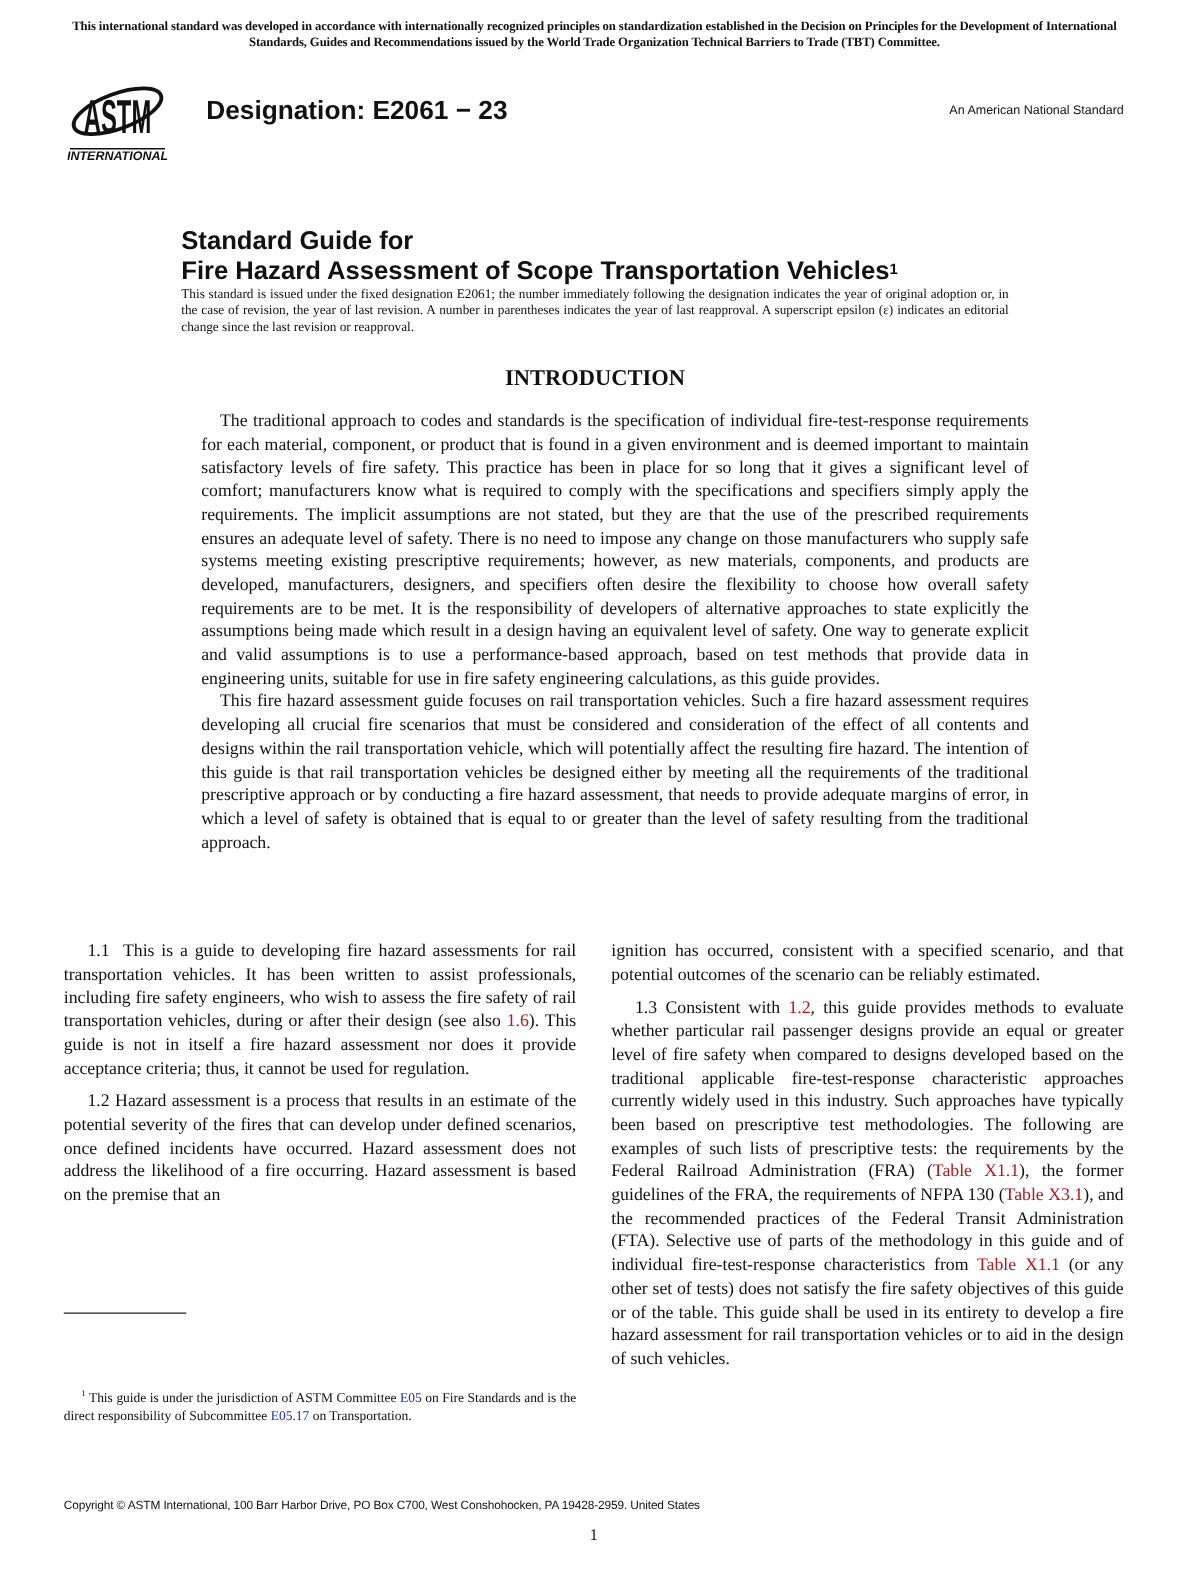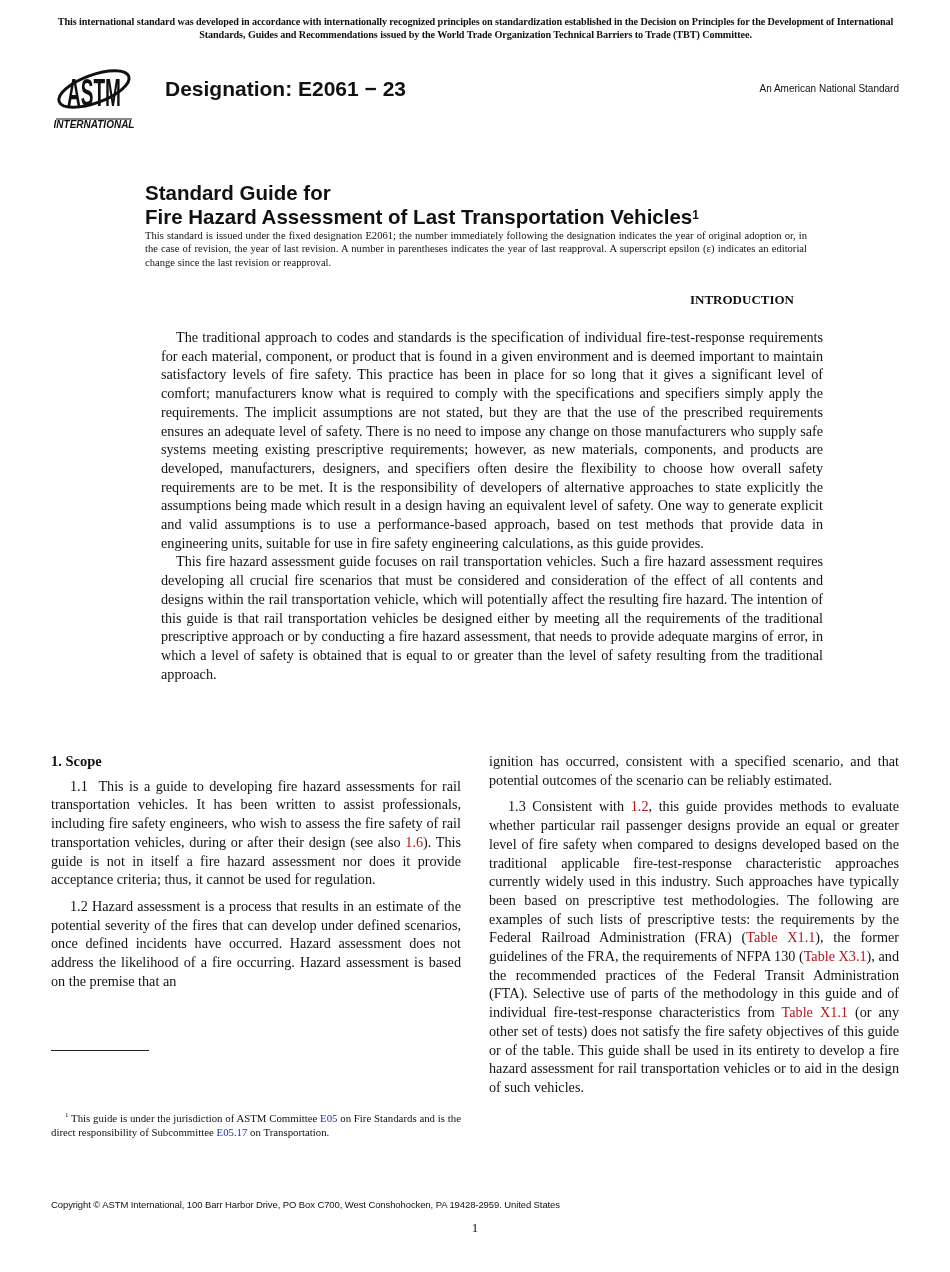--- a/index.html
+++ b/index.html
@@ -27,22 +27,22 @@
     font-family: Liberation Sans, sans-serif; font-weight: bold; font-size: 20.5px; line-height: 24px; margin-top: 24px;
   }
   .title-block sup { font-size: 12px; vertical-align: top; position: relative; top: -2px; }
 
   .issued {
     position: absolute; left: 145px; top: 229px; width: 662px;
     font-size: 10.6px; line-height: 13.4px; text-align: justify;
   }
 
   .intro-head {
-    position: absolute; left: 132px; top: 292px; width: 662px; text-align: right;
-    font-weight: bold; font-size: 13px;
+    position: absolute; left: 145px; top: 292px; width: 662px; text-align: center;
+    font-weight: bold; font-size: 18px;
   }
 
   .intro {
     position: absolute; left: 145px; top: 328px; width: 662px;
     font-size: 14.2px; line-height: 18.7px; text-align: justify; margin-left: 16px;
   }
   .intro p { text-indent: 15px; }
 
   .col {
     position: absolute; width: 410px; font-size: 14.2px; line-height: 18.7px; text-align: justify;
@@ -81,33 +81,32 @@
     <text x="40" y="72" text-anchor="middle" font-family="Liberation Sans, sans-serif" font-weight="bold" font-style="italic" font-size="10" fill="#111">INTERNATIONAL</text>
     <line x1="2" y1="63" x2="78" y2="63" stroke="#111" stroke-width="1.2"></line>
   </svg>
 </div>
 
 <div class="designation">Designation: E2061 − 23</div>
 <div class="ans">An American National Standard</div>
 
 <div class="title-block">
   <div>Standard Guide for</div>
-  <div><span>Fire Hazard Assessment of Last Transportation Vehicles</span><sup>1</sup></div>
+  <div><span>Fire Hazard Assessment of Scope Transportation Vehicles</span><sup>1</sup></div>
 </div>
 
 <div class="issued">This standard is issued under the fixed designation E2061; the number immediately following the designation indicates the year of original adoption or, in the case of revision, the year of last revision. A number in parentheses indicates the year of last reapproval. A superscript epsilon (ε) indicates an editorial change since the last revision or reapproval.</div>
 
 <div class="intro-head">INTRODUCTION</div>
 <div class="intro">
   <p>The traditional approach to codes and standards is the specification of individual fire-test-response requirements for each material, component, or product that is found in a given environment and is deemed important to maintain satisfactory levels of fire safety. This practice has been in place for so long that it gives a significant level of comfort; manufacturers know what is required to comply with the specifications and specifiers simply apply the requirements. The implicit assumptions are not stated, but they are that the use of the prescribed requirements ensures an adequate level of safety. There is no need to impose any change on those manufacturers who supply safe systems meeting existing prescriptive requirements; however, as new materials, components, and products are developed, manufacturers, designers, and specifiers often desire the flexibility to choose how overall safety requirements are to be met. It is the responsibility of developers of alternative approaches to state explicitly the assumptions being made which result in a design having an equivalent level of safety. One way to generate explicit and valid assumptions is to use a performance-based approach, based on test methods that provide data in engineering units, suitable for use in fire safety engineering calculations, as this guide provides.</p>
   <p>This fire hazard assessment guide focuses on rail transportation vehicles. Such a fire hazard assessment requires developing all crucial fire scenarios that must be considered and consideration of the effect of all contents and designs within the rail transportation vehicle, which will potentially affect the resulting fire hazard. The intention of this guide is that rail transportation vehicles be designed either by meeting all the requirements of the traditional prescriptive approach or by conducting a fire hazard assessment, that needs to provide adequate margins of error, in which a level of safety is obtained that is equal to or greater than the level of safety resulting from the traditional approach.</p>
 </div>
 
 <div class="col col-left">
-  <div class="sec-head">1. Scope</div>
   <p><span>1.1</span>&nbsp; <span>This is a guide to developing fire hazard assessments for rail transportation vehicles. It has been written to assist professionals, including fire safety engineers, who wish to assess the fire safety of rail transportation vehicles, during or after their design (see also </span><span class="xref">1.6</span><span>). This guide is not in itself a fire hazard assessment nor does it provide acceptance criteria; thus, it cannot be used for regulation.</span></p>
   <p><span>1.2</span> <span>Hazard assessment is a process that results in an estimate of the potential severity of the fires that can develop under defined scenarios, once defined incidents have occurred. Hazard assessment does not address the likelihood of a fire occurring. Hazard assessment is based on the premise that an</span></p>
 </div>
 
 <div class="fn-rule"></div>
 <div class="footnotes">
   <p><sup>1</sup><span> This guide is under the jurisdiction of ASTM Committee </span><span class="blink">E05</span><span> on Fire Standards and is the direct responsibility of Subcommittee </span><span class="blink">E05.17</span><span> on Transportation.</span></p>
 </div>
 
 <div class="col col-right">

